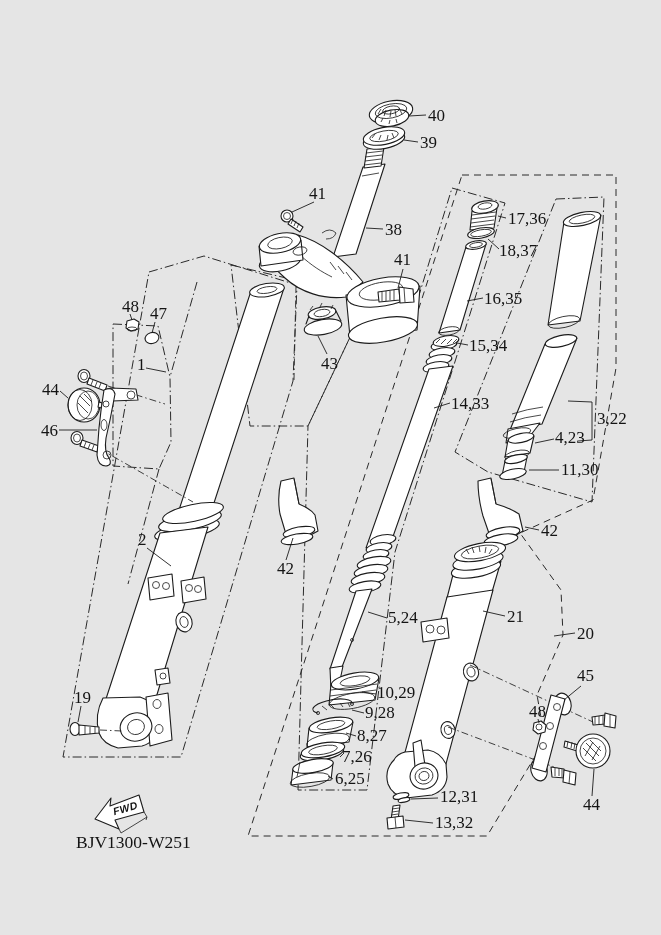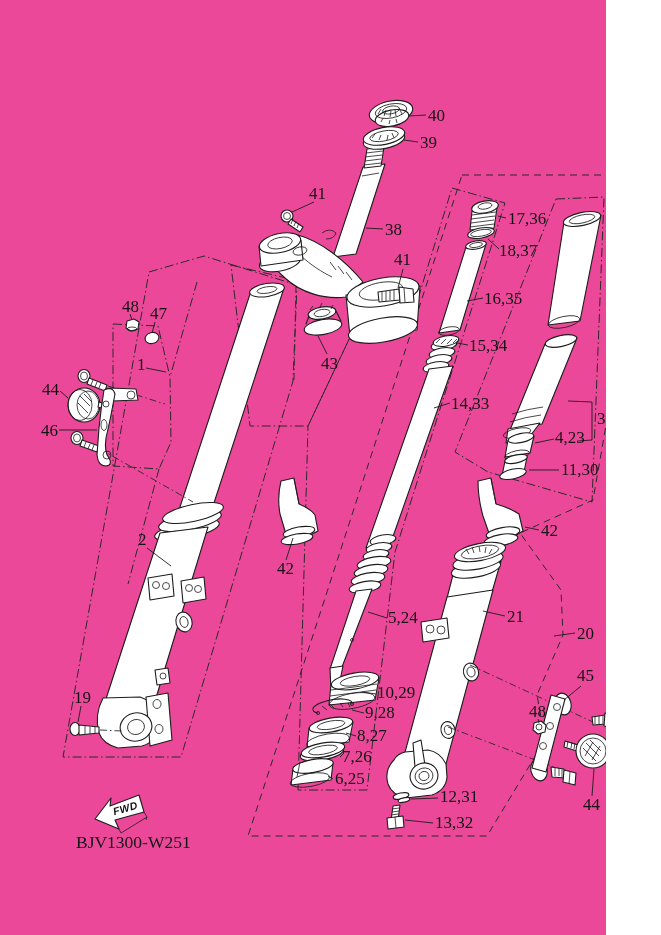--- a/index.html
+++ b/index.html
@@ -1,16 +1,16 @@
 <!DOCTYPE html>
 <html><head>
 <meta charset="utf-8">
 <style>
   html,body{margin:0;padding:0;background:#fff;}
-  .stage{position:relative;width:606px;height:935px;background:#ec4899;overflow:hidden;
+  .stage{position:relative;width:661px;height:935px;background:#e5e5e5;overflow:hidden;
          font-family:"Liberation Serif","DejaVu Serif",serif;}
   svg{display:block;}
   .ln{fill:none;stroke:#1c1c1c;stroke-width:1.1;stroke-linecap:round;stroke-linejoin:round;}
   .fw{fill:#ffffff;stroke:#1c1c1c;stroke-width:1.1;stroke-linejoin:round;}
   .thin{fill:none;stroke:#1c1c1c;stroke-width:.8;}
   .chain{fill:none;stroke:#2a2a2a;stroke-width:1;stroke-dasharray:9 3 1.5 3;}
   .dashl{fill:none;stroke:#2a2a2a;stroke-width:1;stroke-dasharray:7 5;}
   .axis{fill:none;stroke:#2a2a2a;stroke-width:.9;stroke-dasharray:7 3 1.5 3;}
   .leader{fill:none;stroke:#1c1c1c;stroke-width:.9;}
   text.callout{font:17px "Liberation Serif","DejaVu Serif",serif;fill:#141414;}

